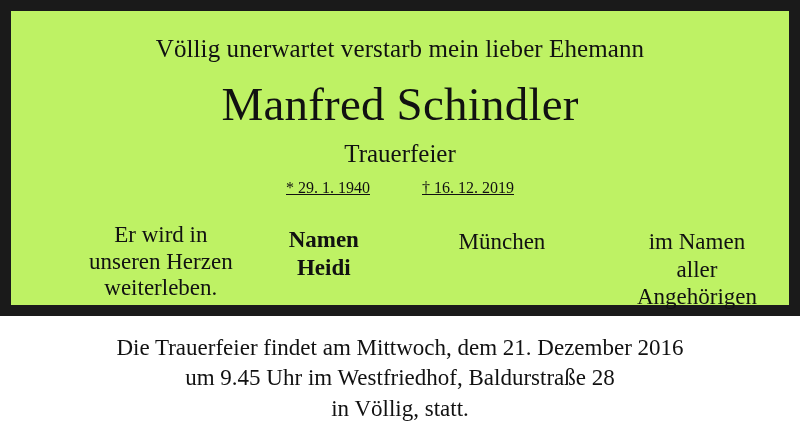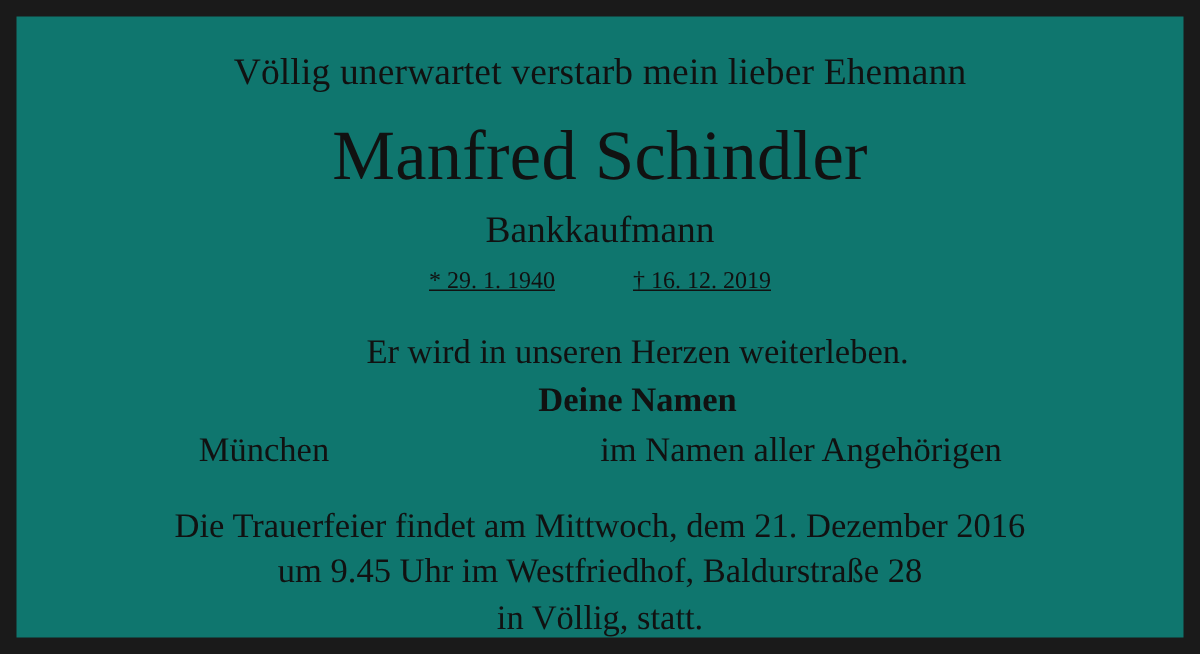--- a/index.html
+++ b/index.html
@@ -10,22 +10,22 @@
   body {
     width: 800px;
     height: 436px;
     font-family: "Liberation Serif", serif;
     color: #111111;
     overflow: hidden;
   }
   .obituary {
     box-sizing: border-box;
     width: 800px;
-    height: 436px;
-    background: #0f766e;
+    height: 316px;
+    background: #bef264;
     border: 11px solid #1a1a1a;
     padding: 14px 22px 0 22px;
     display: flex;
     flex-direction: column;
     align-items: stretch;
     justify-content: flex-start;
   }
   .intro {
     text-align: center;
     font-size: 25px;
@@ -55,21 +55,21 @@
     justify-content: center;
     gap: 52px;
     text-decoration: underline;
   }
   .dates span {
     white-space: nowrap;
   }
   .middle-block {
     margin-top: 26px;
     display: flex;
-    flex-direction: column;
+    flex-direction: row;
   }
   .memorial-line {
     text-align: center;
     font-size: 23px;
     line-height: 1.15;
     padding-left: 50px;
   }
   .signer {
     text-align: center;
     font-size: 23px;
@@ -107,30 +107,30 @@
 </style>
 </head>
 <body>
 
 <div class="obituary">
 
   <div class="intro">Völlig unerwartet verstarb mein lieber Ehemann</div>
 
   <div class="name">Manfred Schindler</div>
 
-  <div class="profession">Bankkaufmann</div>
+  <div class="profession">Trauerfeier</div>
 
   <div class="dates">
     <span>* 29. 1. 1940</span>
     <span>† 16. 12. 2019</span>
   </div>
 
   <div class="middle-block">
     <div class="memorial-line">Er wird in unseren Herzen weiterleben.</div>
-    <div class="signer">Deine Namen</div>
+    <div class="signer">Namen Heidi</div>
     <div class="row-city">
       <div class="city">München</div>
       <div class="on-behalf">im Namen aller Angehörigen</div>
     </div>
   </div>
 
   <div class="ceremony">
     <div>Die Trauerfeier findet am Mittwoch, dem 21. Dezember 2016</div>
     <div>um 9.45 Uhr im Westfriedhof, Baldurstraße 28</div>
     <div>in Völlig, statt.</div>

